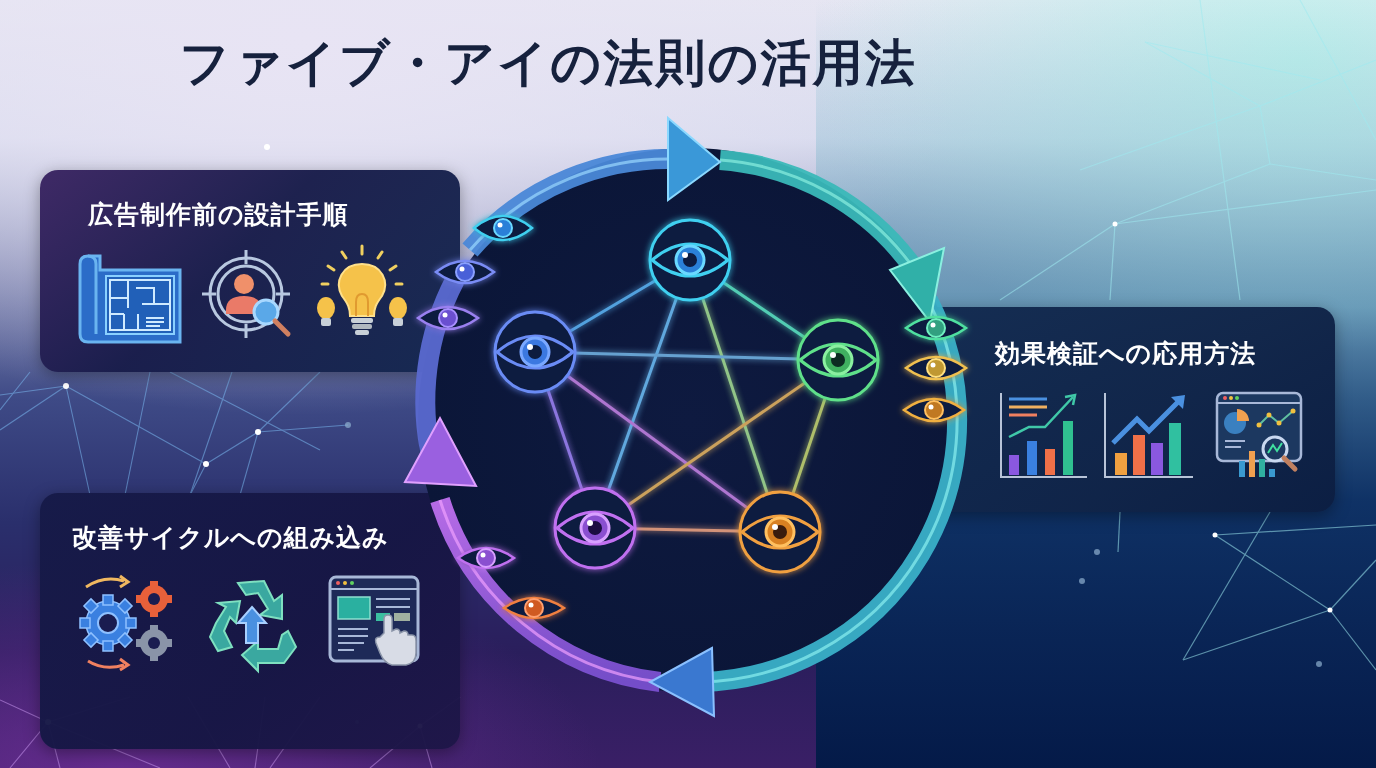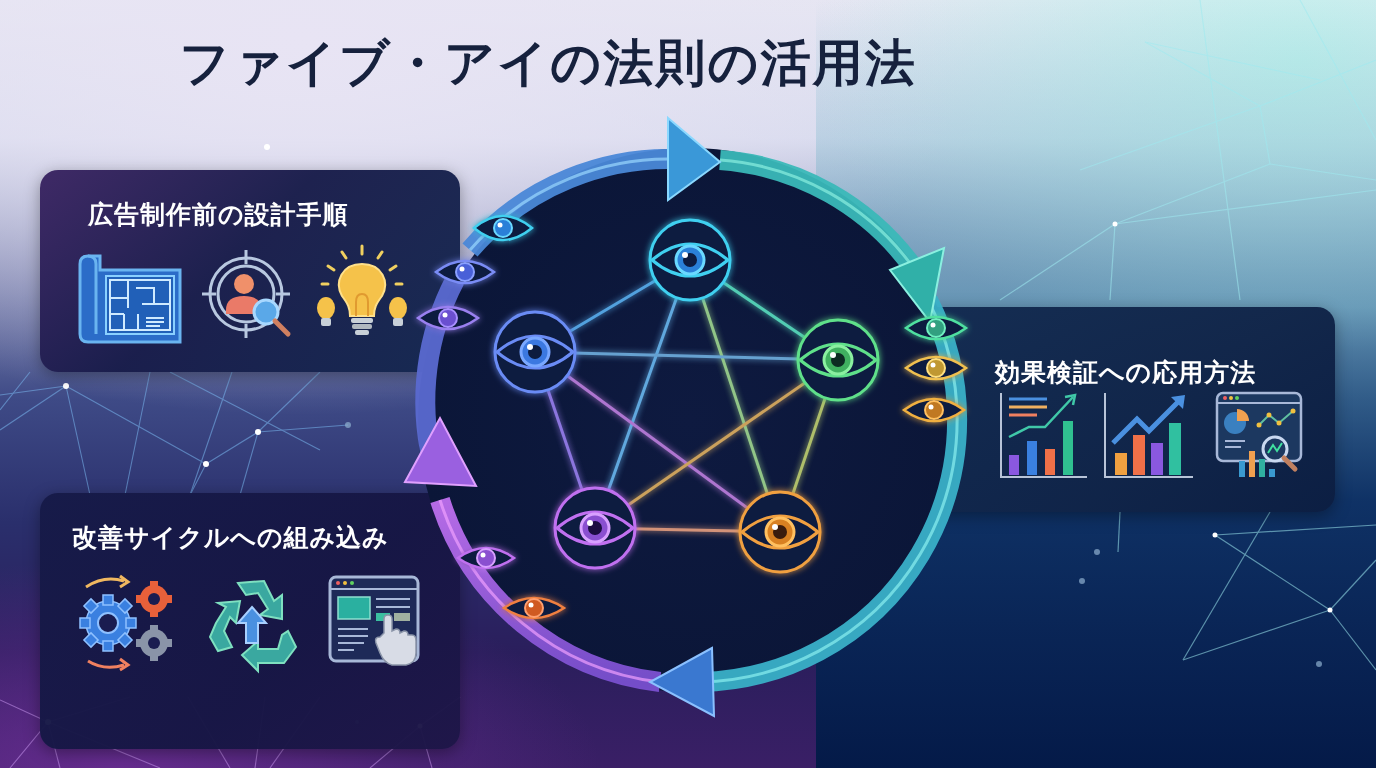--- a/index.html
+++ b/index.html
@@ -43,21 +43,21 @@
   #panel-design { left: 40px; top: 170px; width: 420px; height: 202px;
     background: linear-gradient(135deg, rgba(58,36,98,0.97) 0%, rgba(24,28,74,0.97) 45%, rgba(20,40,80,0.97) 100%); }
   #panel-design .panel-title { left: 48px; top: 28px; }
 
   #panel-improve { left: 40px; top: 493px; width: 420px; height: 256px;
     background: linear-gradient(135deg, rgba(22,26,72,0.97) 0%, rgba(22,22,68,0.97) 60%, rgba(30,22,72,0.97) 100%); }
   #panel-improve .panel-title { left: 32px; top: 28px; }
 
   #panel-verify { left: 905px; top: 307px; width: 430px; height: 205px;
     background: linear-gradient(135deg, rgba(18,42,80,0.97) 0%, rgba(16,36,72,0.97) 60%, rgba(12,30,66,0.97) 100%); }
-  #panel-verify .panel-title { left: 90px; top: 30px; margin-top: 19px; }
+  #panel-verify .panel-title { left: 90px; top: 30px; }
 
   .cycle { position: absolute; left: 400px; top: 110px; }
 </style>
 </head>
 <body>
 
 <div class="bg-right"></div>
 <div class="bg-left-bottom"></div>
 
 <svg class="network" width="1376" height="768">

